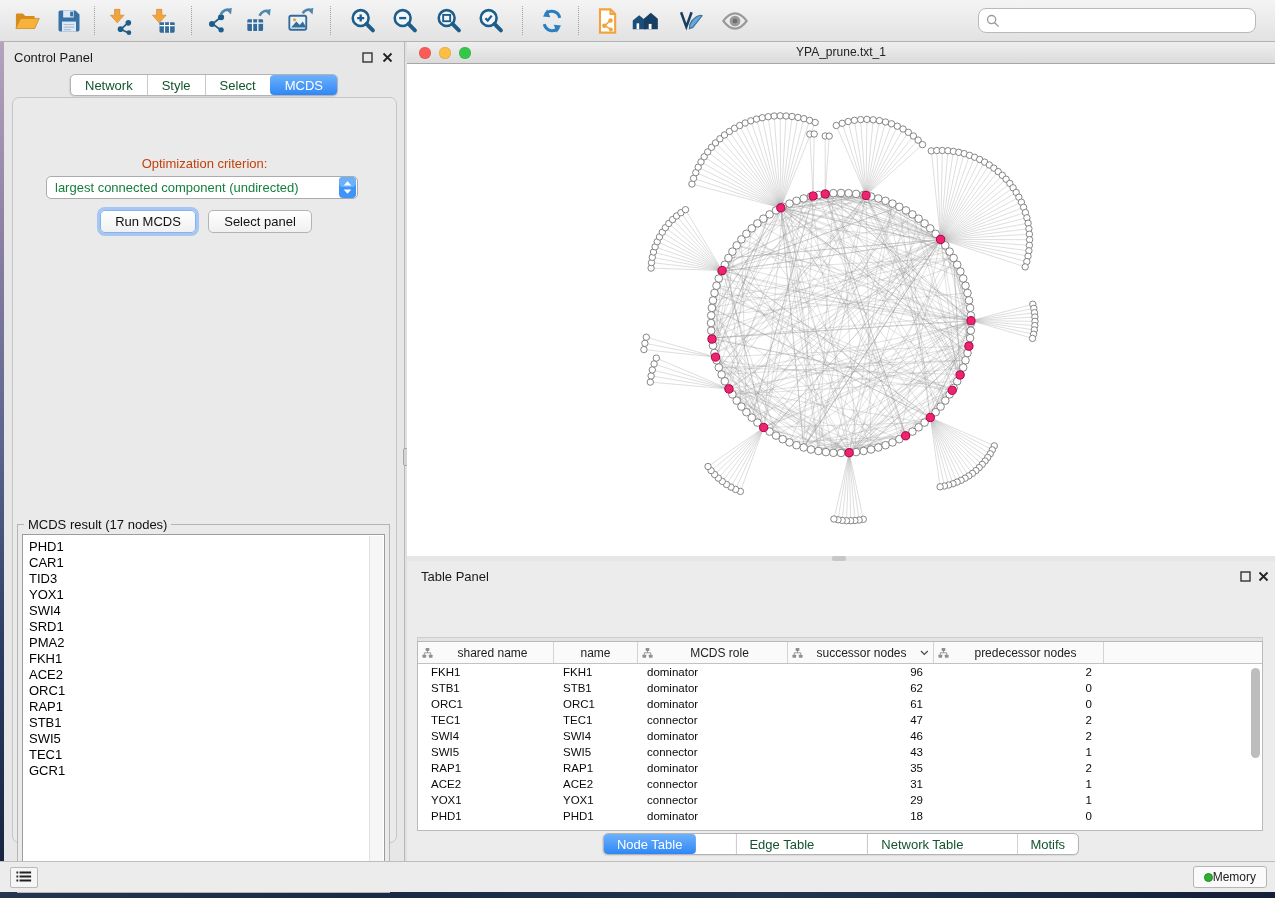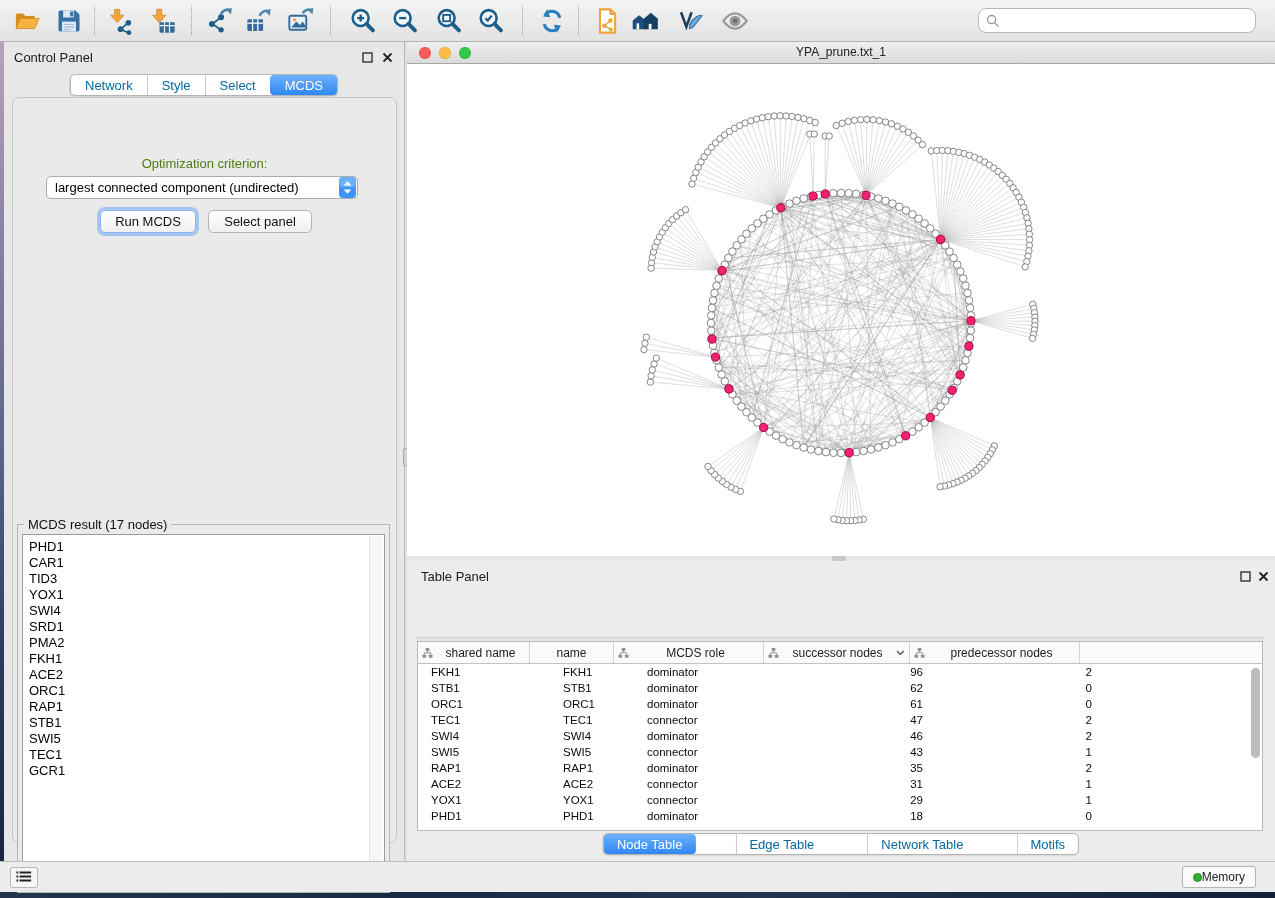--- a/index.html
+++ b/index.html
@@ -24,34 +24,34 @@
 
   
   .control-panel{position:absolute;left:4px;top:42px;width:400px;height:819px;background:#e7e7e7;}
   .panel-head-title{position:absolute;left:10px;top:8px;font-size:13px;color:#1a1a1a;}
   .float-icon{position:absolute;width:11px;height:11px;}
   .close-icon{position:absolute;width:11px;height:11px;}
   .cp-float{left:358px;top:10px;} .cp-close{left:378px;top:10px;}
 
   .segbar{display:flex;border:1px solid #b4b4b4;border-radius:5px;background:#fff;height:22px;box-sizing:border-box;
     box-shadow:0 1px 1px rgba(0,0,0,.08);}
-  .seg{display:flex;align-items:center;justify-content:center;font-size:13px;color:#0369a1;
+  .seg{display:flex;align-items:center;justify-content:center;font-size:13px;color:#14532d;
     border-left:1px solid #c9c9c9;box-sizing:border-box;white-space:nowrap;cursor:default;}
   .seg:first-child{border-left:none;border-radius:4px 0 0 4px;}
   .seg:last-child{border-radius:0 4px 4px 0;}
   .seg.sel{background:linear-gradient(#6db1fb,#2f87f7);color:#fff;border-radius:4px;border-left-color:transparent;}
   .cp-tabs{position:absolute;left:50%;transform:translateX(-50%);top:32px;}
   .cp-tabs .seg{padding:0 14px;}
 
   .cp-content{position:absolute;left:8px;top:55px;width:385px;height:746px;border:1px solid #c6c6c6;
     border-radius:7px;background:#eaeaea;box-sizing:border-box;}
-  .opt-label{position:absolute;left:0;top:58px;width:100%;text-align:center;font-size:13px;color:#4d7c0f;}
+  .opt-label{position:absolute;left:0;top:58px;width:100%;text-align:center;font-size:13px;color:#c2410c;}
   .dropdown{position:absolute;left:33px;top:78px;width:312px;height:23px;background:#fff;border:1px solid #ababab;
     border-radius:5px;display:flex;align-items:center;box-sizing:border-box;}
-  .dropdown .val{flex:1;font-size:13px;color:#000000;padding-left:8px;white-space:nowrap;overflow:hidden;}
+  .dropdown .val{flex:1;font-size:13px;color:#15803d;padding-left:8px;white-space:nowrap;overflow:hidden;}
   .dropdown svg{margin-right:1px;}
   .btn{position:absolute;height:23px;background:linear-gradient(#ffffff,#f0f0f0);border:1px solid #b4b4b4;
     border-radius:5px;font-size:13px;color:#111;display:flex;align-items:center;justify-content:center;
     box-sizing:border-box;cursor:default;font-family:inherit;}
   .btn-run{left:87px;top:112px;width:96px;border-color:#84b4ef;box-shadow:0 0 0 3px rgba(110,170,245,.55);}
   .btn-close{left:195px;top:112px;width:104px;}
 
   .groupbox{position:absolute;left:4px;top:426px;width:373px;height:369px;border:1px solid #b5b5b5;background:#eaeaea;box-sizing:border-box;}
   .groupbox .gtitle{position:absolute;left:6px;top:-8px;background:#eaeaea;padding:0 4px;font-size:13px;color:#111;}
   .mcds-list{position:absolute;left:4px;top:9px;width:363px;height:354px;background:#fff;border:1px solid #9c9c9c;
@@ -96,21 +96,21 @@
   .td.c3{text-align:right;padding-right:11px;} .td.c4{text-align:right;padding-right:12px;}
   .vscroll{position:absolute;right:2px;top:26px;width:9px;height:90px;background:#bdbdbd;border-radius:5px;}
   .tp-tabs{position:absolute;left:50%;transform:translateX(-50%);top:272px;gap:40px;}
   .tp-tabs .seg{padding:0 13px;}
 
   
   .status-bar{position:absolute;left:0;top:861px;width:1275px;height:31px;background:#ececec;
     border-top:1px solid #bdbdbd;box-sizing:border-box;}
   .list-btn{position:absolute;left:10px;top:5px;width:28px;height:21px;background:#f6f6f6;
     border:1px solid #b9b9b9;border-radius:2px;padding:2px 5px;box-sizing:border-box;}
-  .memory-btn{position:absolute;right:19px;top:4px;height:22px;padding:0 10px;background:#fafafa;
+  .memory-btn{position:absolute;right:8px;top:4px;height:22px;padding:0 10px;background:#fafafa;
     border:1px solid #b5b5b5;border-radius:3px;display:flex;align-items:center;font-size:12px;color:#222;
     font-family:inherit;}
   .memdot{width:9px;height:9px;border-radius:50%;background:#2fae2f;border:1px solid #1d8a1d;box-sizing:border-box;}
 </style>
 </head>
 <body>
 
 <div class="app">
 
   <div class="toolbar">
@@ -671,21 +671,21 @@
             <path d="M2 9.3h12M6 6.5v8.5M10 6.5v8.5" stroke="#fff" stroke-width="1"></path>
             <circle cx="16" cy="14.5" r="4.3" fill="#9a9a9a"></circle>
             <path d="M14.2 12.7l3.6 3.6M17.8 12.7l-3.6 3.6" stroke="#fff" stroke-width="1.4"></path>
           </svg>
       </button>
       <span class="fx-label">f(x)</span>
     </div>
 
     <div class="tp-table">
       <div class="thead">
-          <div class="th" style="width: 112px;">
+          <div class="th" style="width: 136px;">
             <svg width="11" height="12" viewBox="0 0 12 12">
               <g fill="#8f8f8f">
                 <rect x="4" y="0.5" width="4" height="3.2" rx="0.5"></rect>
                 <rect x="0.5" y="8" width="4" height="3.2" rx="0.5"></rect>
                 <rect x="7.5" y="8" width="4" height="3.2" rx="0.5"></rect>
               </g>
               <path d="M6 3.7v2.1M2.5 8V5.8h7V8" fill="none" stroke="#8f8f8f" stroke-width="1"></path>
             </svg>
             <span class="lbl">shared name</span>
           </div>

